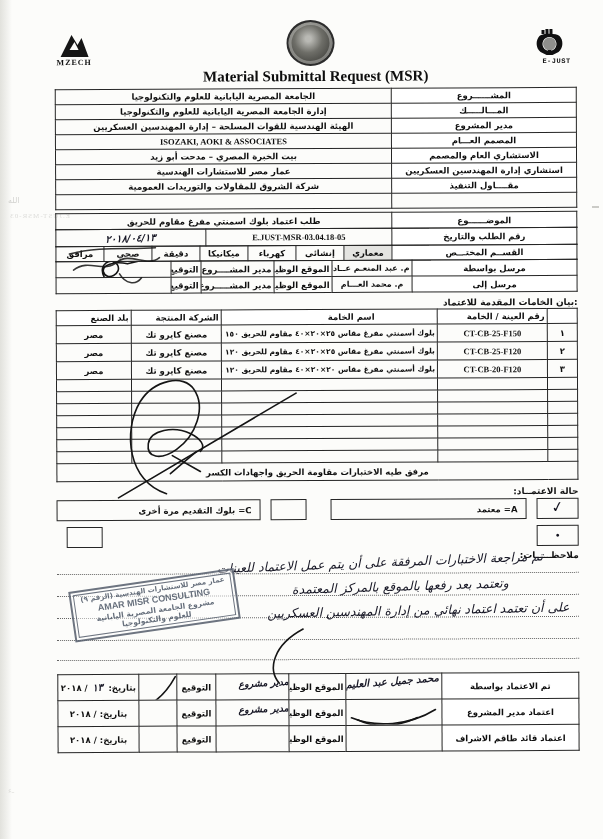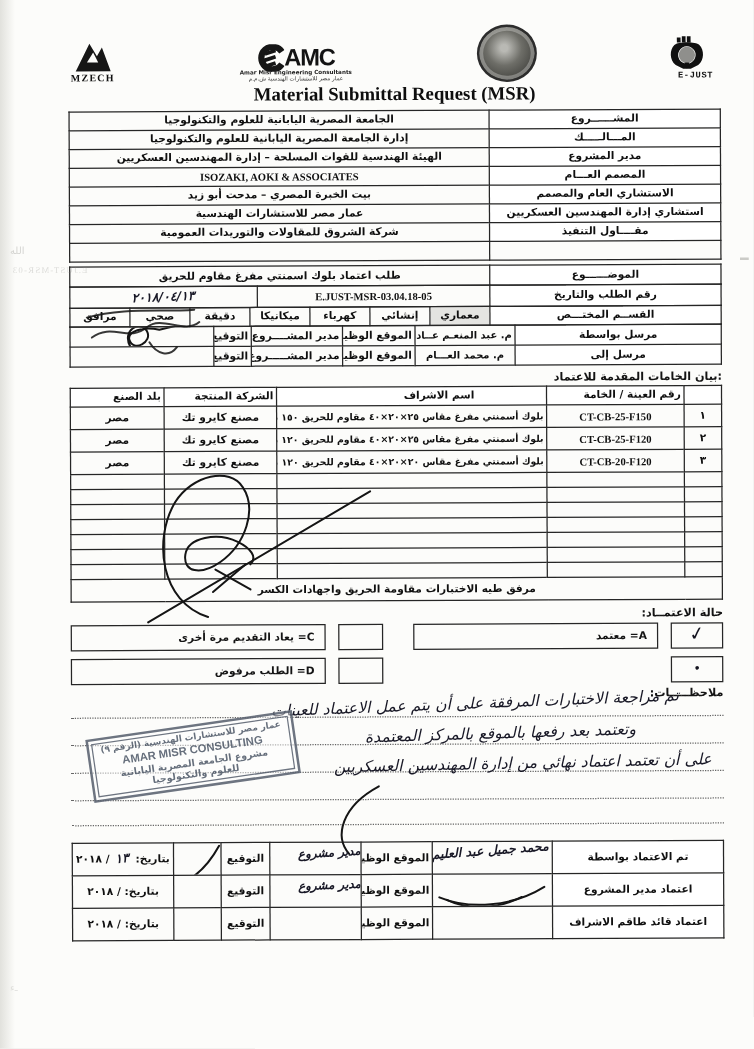--- a/index.html
+++ b/index.html
@@ -100,33 +100,20 @@
 
     <div class="logos">
       <div class="logo">
         <svg width="34" height="26" viewBox="0 0 34 26">
           <path d="M3 25 L14 3 L20 13 L24 6 L31 25 Z" fill="#161616"></path>
           <path d="M12 18 L17 10 L21 18 Z" fill="#fcfcfa"></path>
         </svg>
         <div class="logo-cap">MZECH</div>
       </div>
       <div class="logo">
-        <div class="amc-word">
-          <svg width="22" height="22" viewBox="0 0 22 22">
-            <path d="M20 6 A9 9 0 1 0 20 16" fill="none" stroke="#161616" stroke-width="5"></path>
-            <rect x="6" y="5" width="9" height="3" fill="#161616" transform="rotate(-18 10 6)"></rect>
-            <rect x="5" y="10" width="10" height="3" fill="#161616" transform="rotate(-18 10 11)"></rect>
-            <rect x="6" y="15" width="9" height="3" fill="#161616" transform="rotate(-18 10 16)"></rect>
-          </svg>
-          <span>AMC</span>
-        </div>
-        <div class="amc-sub">Amar Misr Engineering Consultants</div>
-        <div class="amc-sub2">عمار مصر للاستشارات الهندسية ش.م.م</div>
-      </div>
-      <div class="logo">
         <div class="seal"></div>
       </div>
       <div class="logo">
         <svg width="30" height="30" viewBox="0 0 30 30">
           <rect x="11" y="1" width="3" height="5" fill="#101010"></rect>
           <rect x="15" y="1" width="3" height="5" fill="#101010"></rect>
           <rect x="7" y="2" width="3" height="4" fill="#101010"></rect>
           <path d="M5 8 C1 12 1 20 6 24 L12 27 L18 27 L24 24 C29 20 29 12 25 8 C22 5 8 5 5 8 Z M15 9 A7 7 0 1 1 14.9 9 Z" fill="#101010" fill-rule="evenodd"></path>
           <circle cx="15" cy="16" r="6.5" fill="#8f8f8c"></circle>
           <path d="M13 22 L17 22 L15 27 Z" fill="#101010"></path>
@@ -271,21 +258,21 @@
             <col style="width:30px">
             <col style="width:110px">
             <col style="width:216px">
                   <col style="width:90px">
             <col>
           </colgroup>
         <tbody>
             <tr>
           <th>م</th>
           <th>رقم العينة / الخامة</th>
-          <th>اسم الاشراف</th>
+          <th>اسم الخامة</th>
           <th>الشركة المنتجة</th>
           <th>بلد الصنع</th>
         </tr>
         </tbody>
           <tbody>
           <tr>
             <td>١</td>
             <td class="latin">CT-CB-25-F150</td>
             <td style="font-size:7.5px;">بلوك أسمنتي مفرغ مقاس ٢٥×٢٠×٤٠ مقاوم للحريق ١٥٠ دقيقة</td>
             <td>مصنع كايرو تك</td>
@@ -376,34 +363,33 @@
         <div class="statpair">
           <div class="chk">
             <span class="hw mark-a">✓</span>
           </div>
           <div class="optbox">A= معتمد</div>
         </div>
         <div class="statpair">
           <div class="chk" style="width:34px;">
             <span></span>
           </div>
-          <div class="optbox" style="width:186px;">C= يعاد التقديم مرة أخرى</div>
+          <div class="optbox" style="width:186px;">C= بلوك التقديم مرة أخرى</div>
         </div>
       </div>
       <div class="statrow">
         <div class="statpair">
           <div class="chk">
             <span class="hw mark-b">•</span>
           </div>
         </div>
         <div class="statpair">
           <div class="chk" style="width:34px;">
             <span></span>
           </div>
-          <div class="optbox" style="width:186px;">D= الطلب مرفوض</div>
         </div>
       </div>
     </div>
 
     <div class="notes">
       <div class="noteslbl">ملاحظـــــات:</div>
       <div class="dotline" style="top:20px;"></div>
       <div class="dotline" style="top:42px;"></div>
       <div class="dotline" style="top:64px;"></div>
       <div class="dotline" style="top:86px;"></div>

